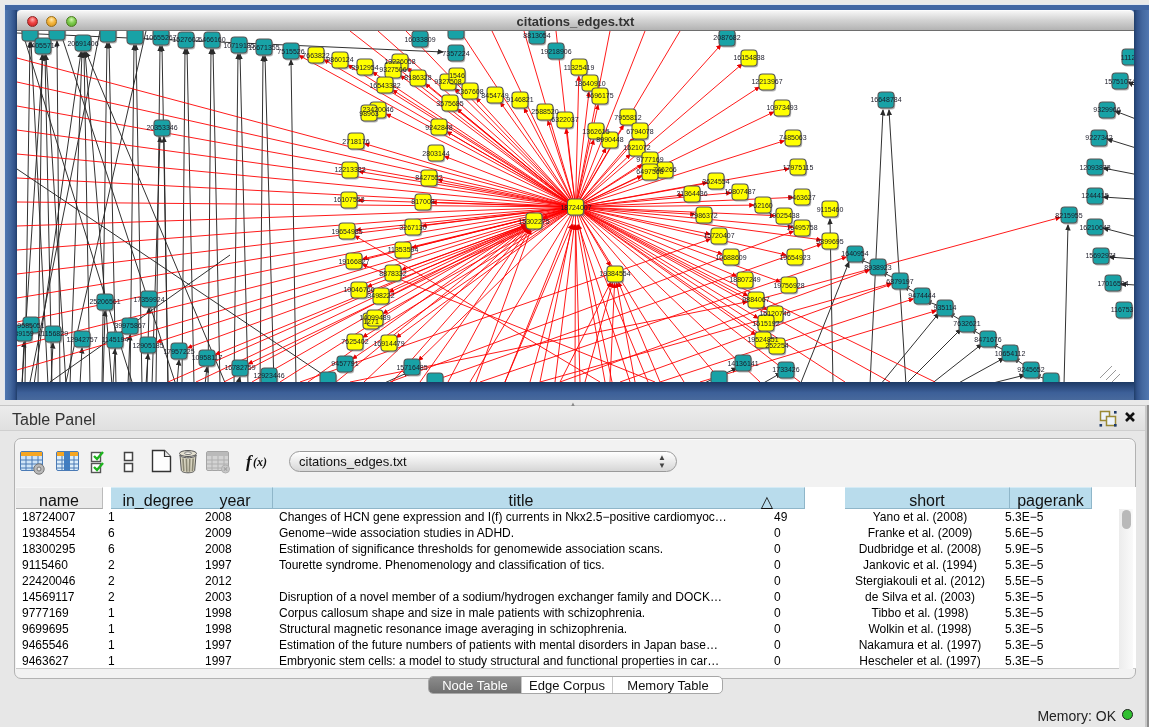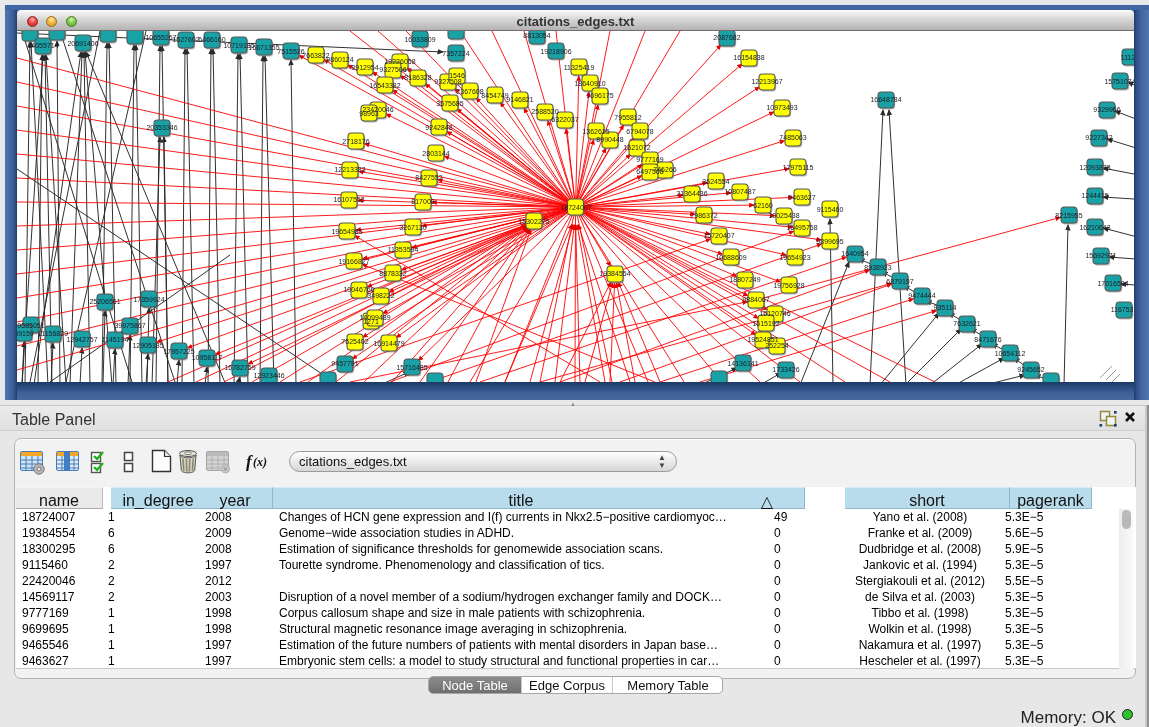--- a/index.html
+++ b/index.html
@@ -49,21 +49,21 @@
 .c4 { left:758px; width:70px; }
 .c5 { left:829px; width:150px; text-align:center; }
 .c6 { left:989px; width:100px; }
 .vscroll { position:absolute; left:1119px; top:509px; width:14px; height:160px;
   background:linear-gradient(90deg,#ececec,#fafafa); }
 .vscroll .th { position:absolute; left:2.5px; top:1px; width:9px; height:19px; background:#b9b9b9; border-radius:5px; }
 .tabs { position:absolute; left:428px; top:676px; width:295px; height:18px;
   background:#fff; border:1px solid #a6a6a6; border-radius:5px; font-size:13px; }
 .tabs .seg { position:absolute; top:0; height:16px; padding-top:1px; text-align:center; color:#111; }
 .tabs .sel { background:linear-gradient(#8c8c8c,#6f6f6f); color:#fff; border-radius:4px 0 0 4px; }
-.mem { position:absolute; right:33px; top:708px; font-size:17px; color:#222; }
+.mem { position:absolute; right:33px; top:708px; font-size:14px; color:#222; }
 .led { position:absolute; right:16px; top:709px; width:11px; height:11px; border-radius:50%;
   background:#30c030; border:1.5px solid #222; }
 .rstrip { position:absolute; right:0; top:405px; width:4px; height:322px; background:#8f8f8f; border-left:2px solid #c9c9c9; }
 .splitdot { position:absolute; left:570px; top:401px; font-size:6px; color:#888; }
 </style></head><body>
 <div class="frame">
     <div class="hl"></div>
     <div class="hlt"></div>
   </div>
 <div class="fbottom"></div>

